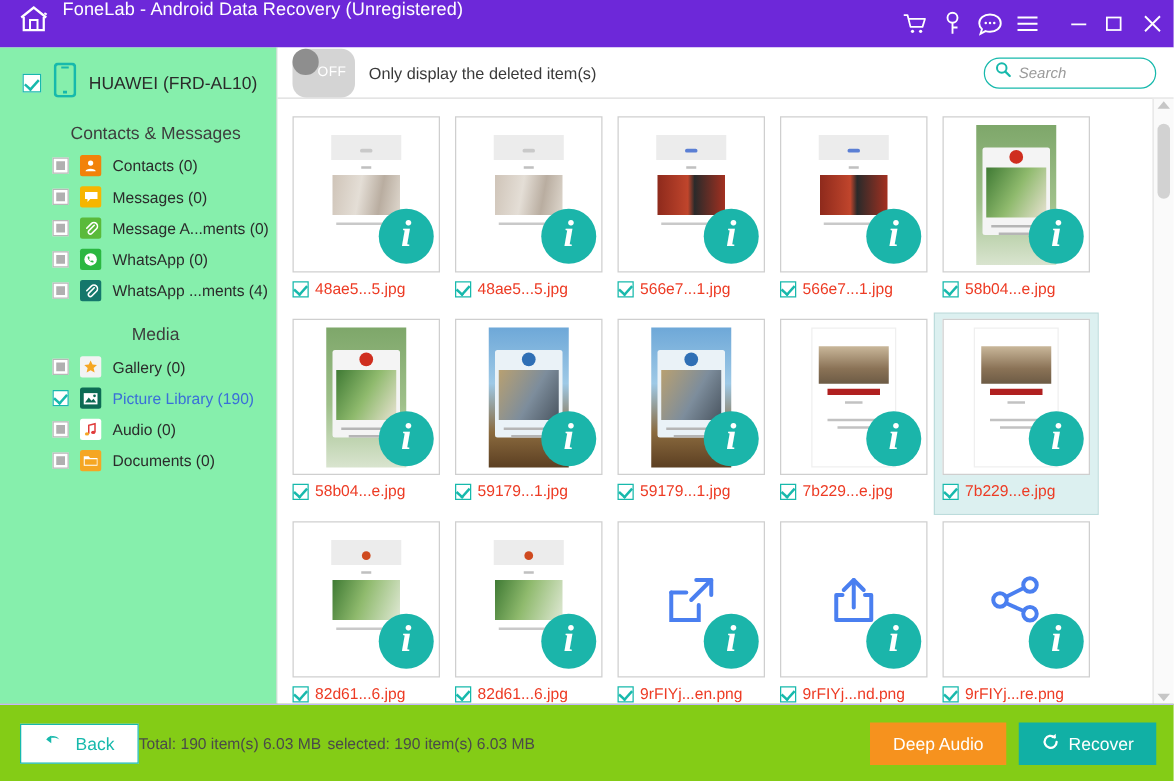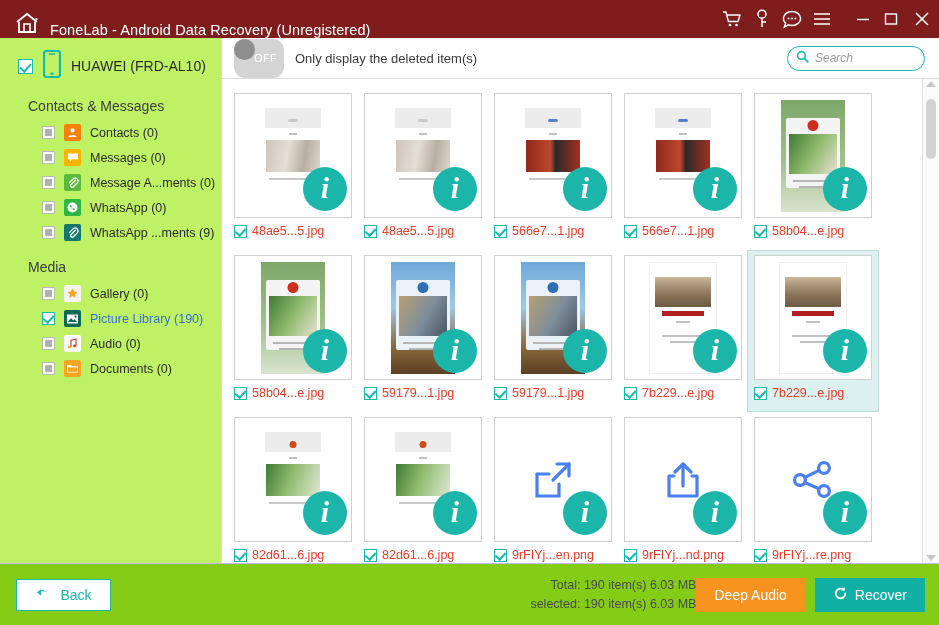--- a/index.html
+++ b/index.html
@@ -7,42 +7,42 @@
   body {
     font-family: "Liberation Sans", sans-serif;
     background: #ffffff;
     color: #333;
     -webkit-font-smoothing: antialiased;
   }
   .app { width: 939px; height: 625px; display: flex; flex-direction: column; position: relative; background:#fff; }
 
   
   .titlebar {
-    height: 38px; background: #7f1d1d; display: flex; align-items: flex-end;
+    height: 38px; background: #6d28d9; display: flex; align-items: flex-start;
     flex: 0 0 38px; padding: 0 0 0 10px; color: #fff;
   }
   .home-icon { width: 34px; height: 30px; display:flex; align-items:center; justify-content:center; }
   .app-title { font-size: 14.5px; color:#ffffff; margin-left: 6px; letter-spacing: .1px; white-space: nowrap; }
   .tb-spacer { flex: 1 1 auto; }
   .tb-icons { display:flex; align-items:center; gap: 0px; }
   .tb-btn { width: 30px; height: 38px; display:flex; align-items:center; justify-content:center; cursor: pointer; }
   .tb-win { width: 28px; height: 38px; display:flex; align-items:center; justify-content:center; cursor:pointer; }
   .tb-gap { width: 12px; }
 
   
   .main { flex: 1 1 auto; display: flex; min-height: 0; }
 
   
   .sidebar {
-    width: 222px; flex: 0 0 222px; background: #bef264;
+    width: 222px; flex: 0 0 222px; background: #86efac;
     border-right: 1px solid #dcdcdc; padding-top: 10px; overflow: hidden;
   }
   .device-row { display:flex; align-items:center; height: 36px; padding-left: 18px; gap: 10px; }
   .device-name { font-size: 14px; color: #2b2b2b; }
-  .group-title { font-size: 14px; color: #3d3d3d; padding: 14px 0 6px 28px; }
+  .group-title { font-size: 14px; color: #3d3d3d; padding: 14px 0 6px 28px; text-align: center; }
   .nav-item { display:flex; align-items:center; height: 25px; padding-left: 42px; gap: 9px; cursor: pointer; }
   .nav-label { font-size: 12.5px; color: #2b2b2b; white-space: nowrap; }
   .nav-item.selected .nav-label { color: #3a6fd8; }
 
   
   .cb { width: 13px; height: 13px; flex: 0 0 13px; display:inline-block; position: relative; }
   .cb.off { border: 1px solid #b8b8b8; background: #fff; }
   .cb.off::after {
     content:""; position:absolute; left:2px; top:2px; right:2px; bottom:2px; background:#b0b0b0;
   }
@@ -142,21 +142,21 @@
   
   .footer {
     height: 62px; flex: 0 0 62px; border-top: 1px solid #c4b5fd;
     display: flex; align-items: center; padding: 0 14px 0 16px; background:#84cc16;
   }
   .back-btn {
     width: 95px; height: 32px; border: 1px solid #17b9ac; background:#fff;
     display:flex; align-items:center; justify-content:center; gap: 10px; cursor:pointer;
   }
   .back-btn .lb { font-size: 14px; color: #17b9ac; }
-  .totals { flex:1 1 auto; display:flex; flex-direction:column; align-items:flex-end; gap: 5px; }
+  .totals { flex:1 1 auto; display:flex; flex-direction:row; align-items:center; gap: 5px; }
   .totals div { font-size: 12.5px; color: #4a4a4a; }
   .fbtns { display:flex; align-items:center; gap: 10px; }
   .btn-scan {
     background:#f6921e; color:#fff; font-size:14px; height:34px; padding: 0 18px;
     display:flex; align-items:center; justify-content:center; cursor:pointer; border:none;
   }
   .btn-rec {
     background:#11b0a5; color:#fff; font-size:14px; height:34px; padding: 0 18px;
     display:flex; align-items:center; justify-content:center; gap:7px; cursor:pointer; border:none;
   }
@@ -285,21 +285,21 @@
         <span class="nav-label">WhatsApp (0)</span>
       </div>
 
       <div class="nav-item">
         <span class="cb off"></span>
         <span class="micon" style="background:#14776b">
           <svg width="12" height="12" viewBox="0 0 12 12">
               <path d="M8.4 3.2 L4.1 7.5 a1.6 1.6 0 0 0 2.3 2.3 L10.2 6 a2.9 2.9 0 0 0 -4.1 -4.1 L2.4 5.6" fill="none" stroke="#fff" stroke-width="1.3" stroke-linecap="round"></path>
             </svg>
         </span>
-        <span class="nav-label">WhatsApp ...ments (9)</span>
+        <span class="nav-label">WhatsApp ...ments (4)</span>
       </div>
 
       <div class="group-title">Media</div>
 
       <div class="nav-item">
         <span class="cb off"></span>
         <span class="micon" style="background:#f3f3f3">
           <svg width="13" height="13" viewBox="0 0 13 13">
               <path d="M6.5 1.3 L8 4.6 L11.6 5 L8.9 7.4 L9.7 11 L6.5 9.1 L3.3 11 L4.1 7.4 L1.4 5 L5 4.6 Z" fill="#f5a623"></path>
             </svg>

